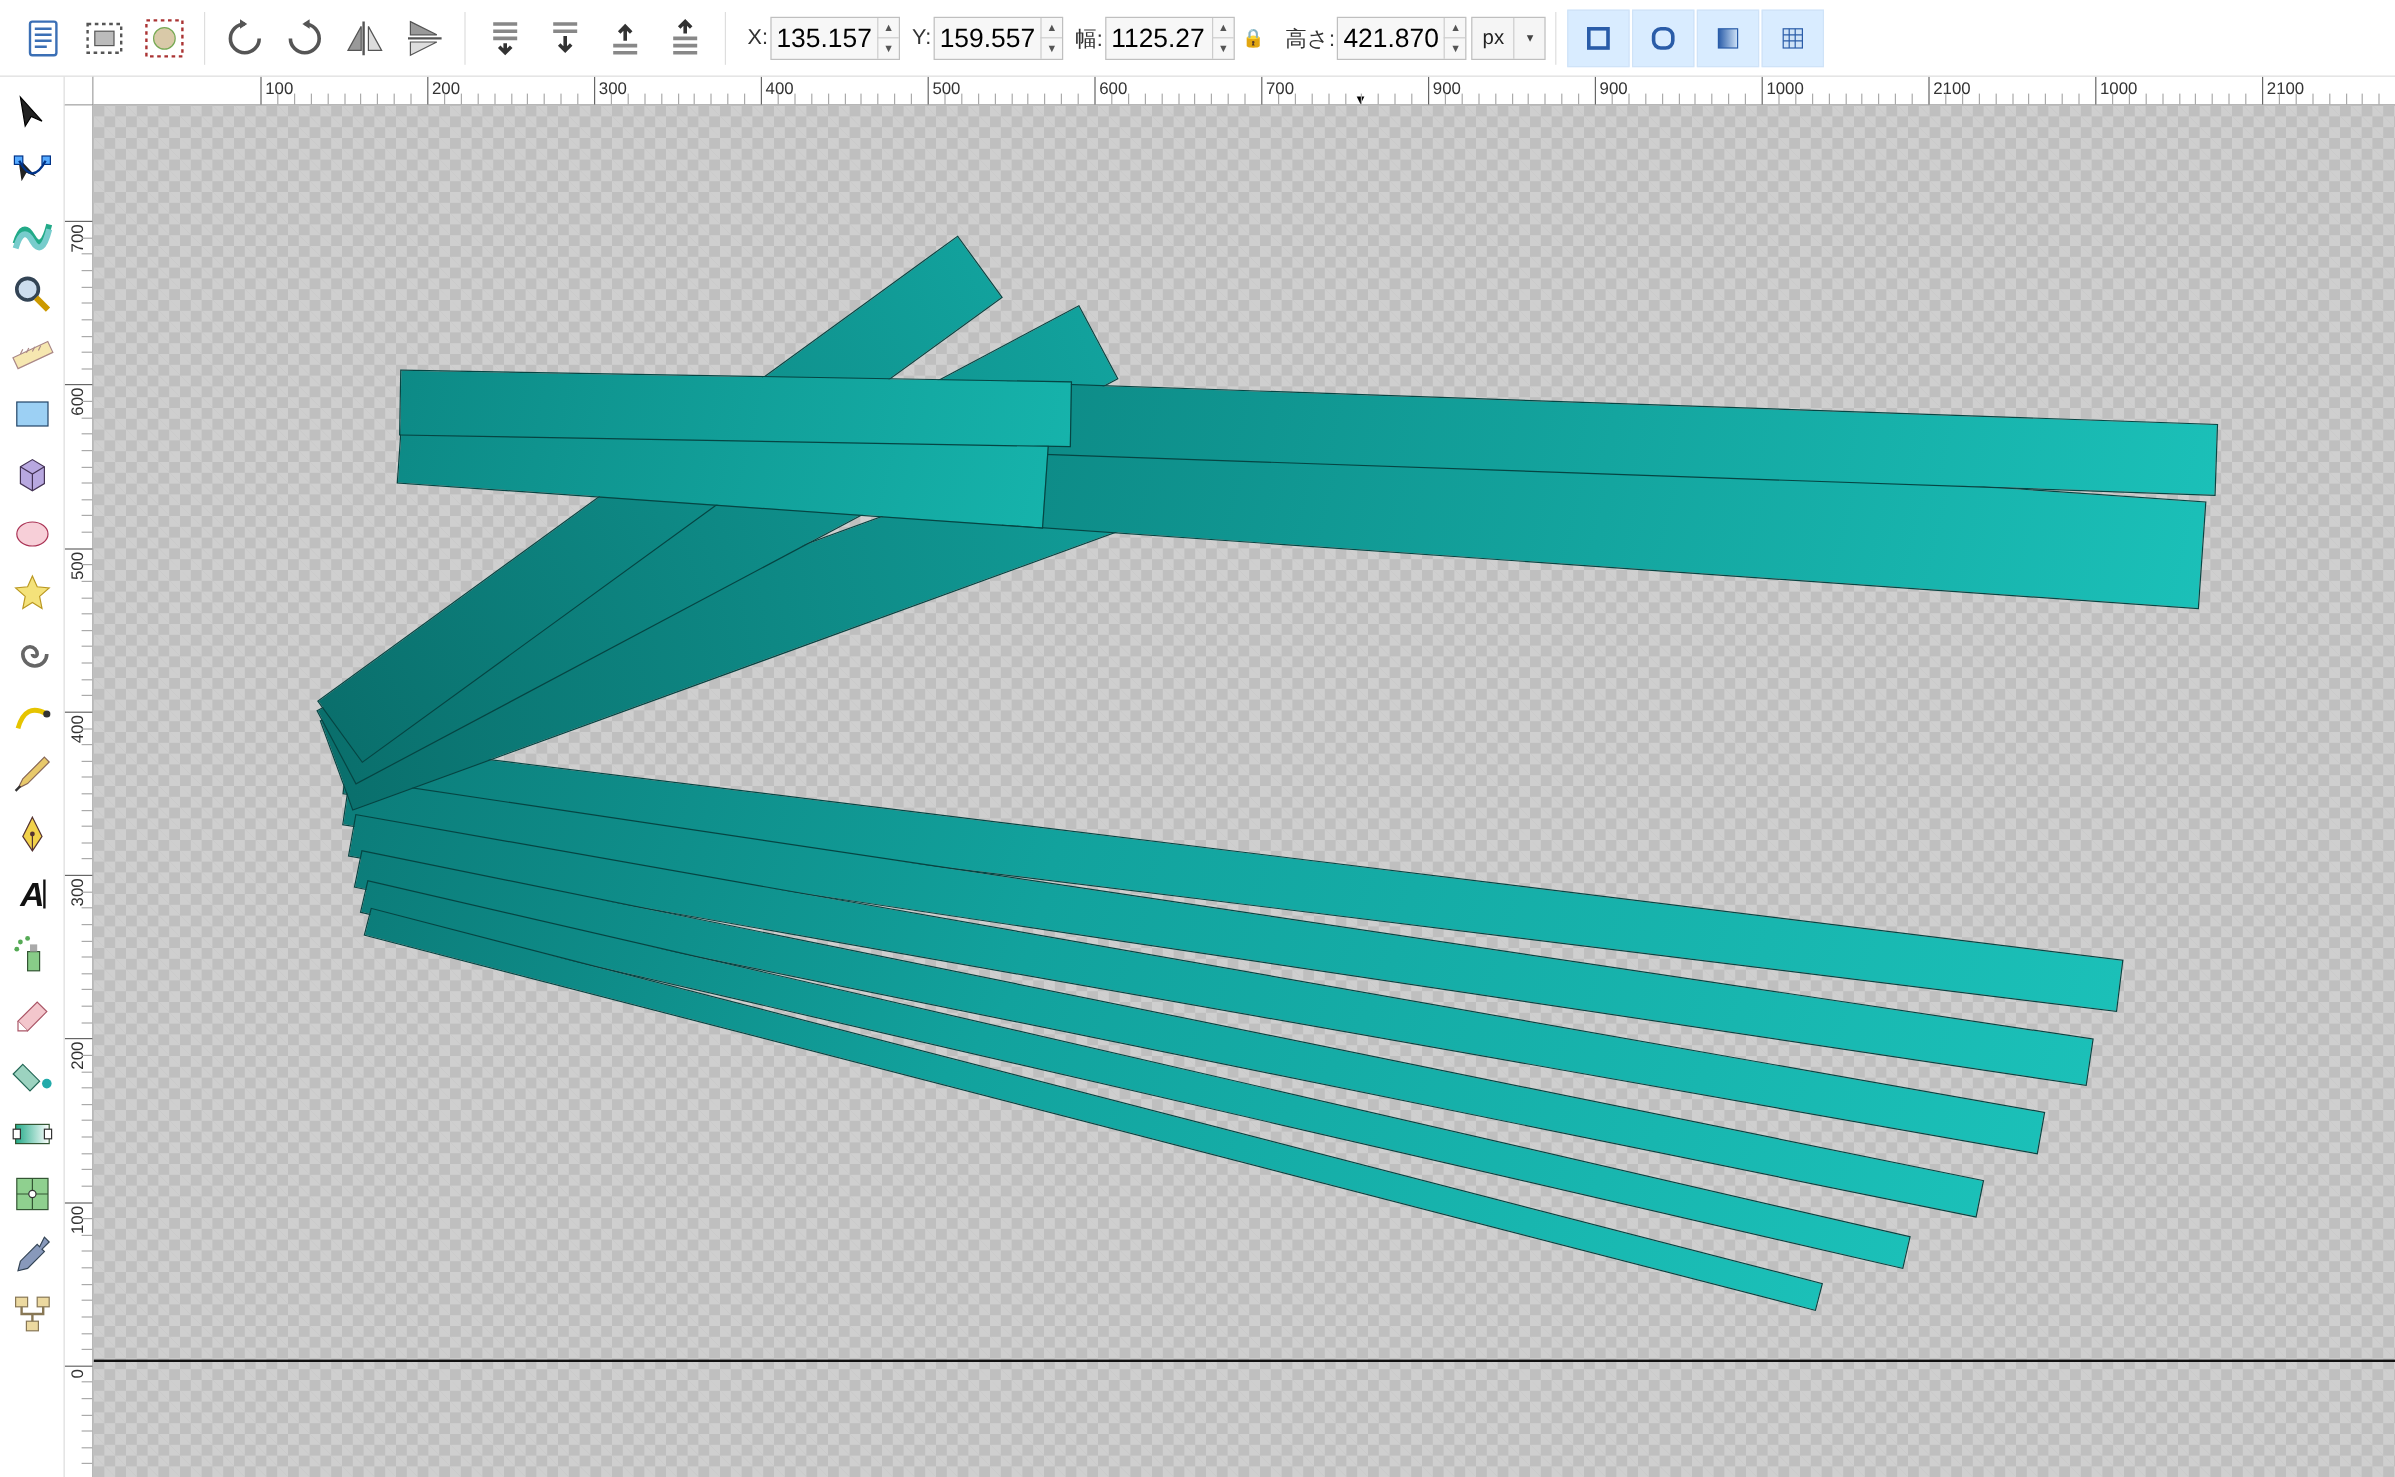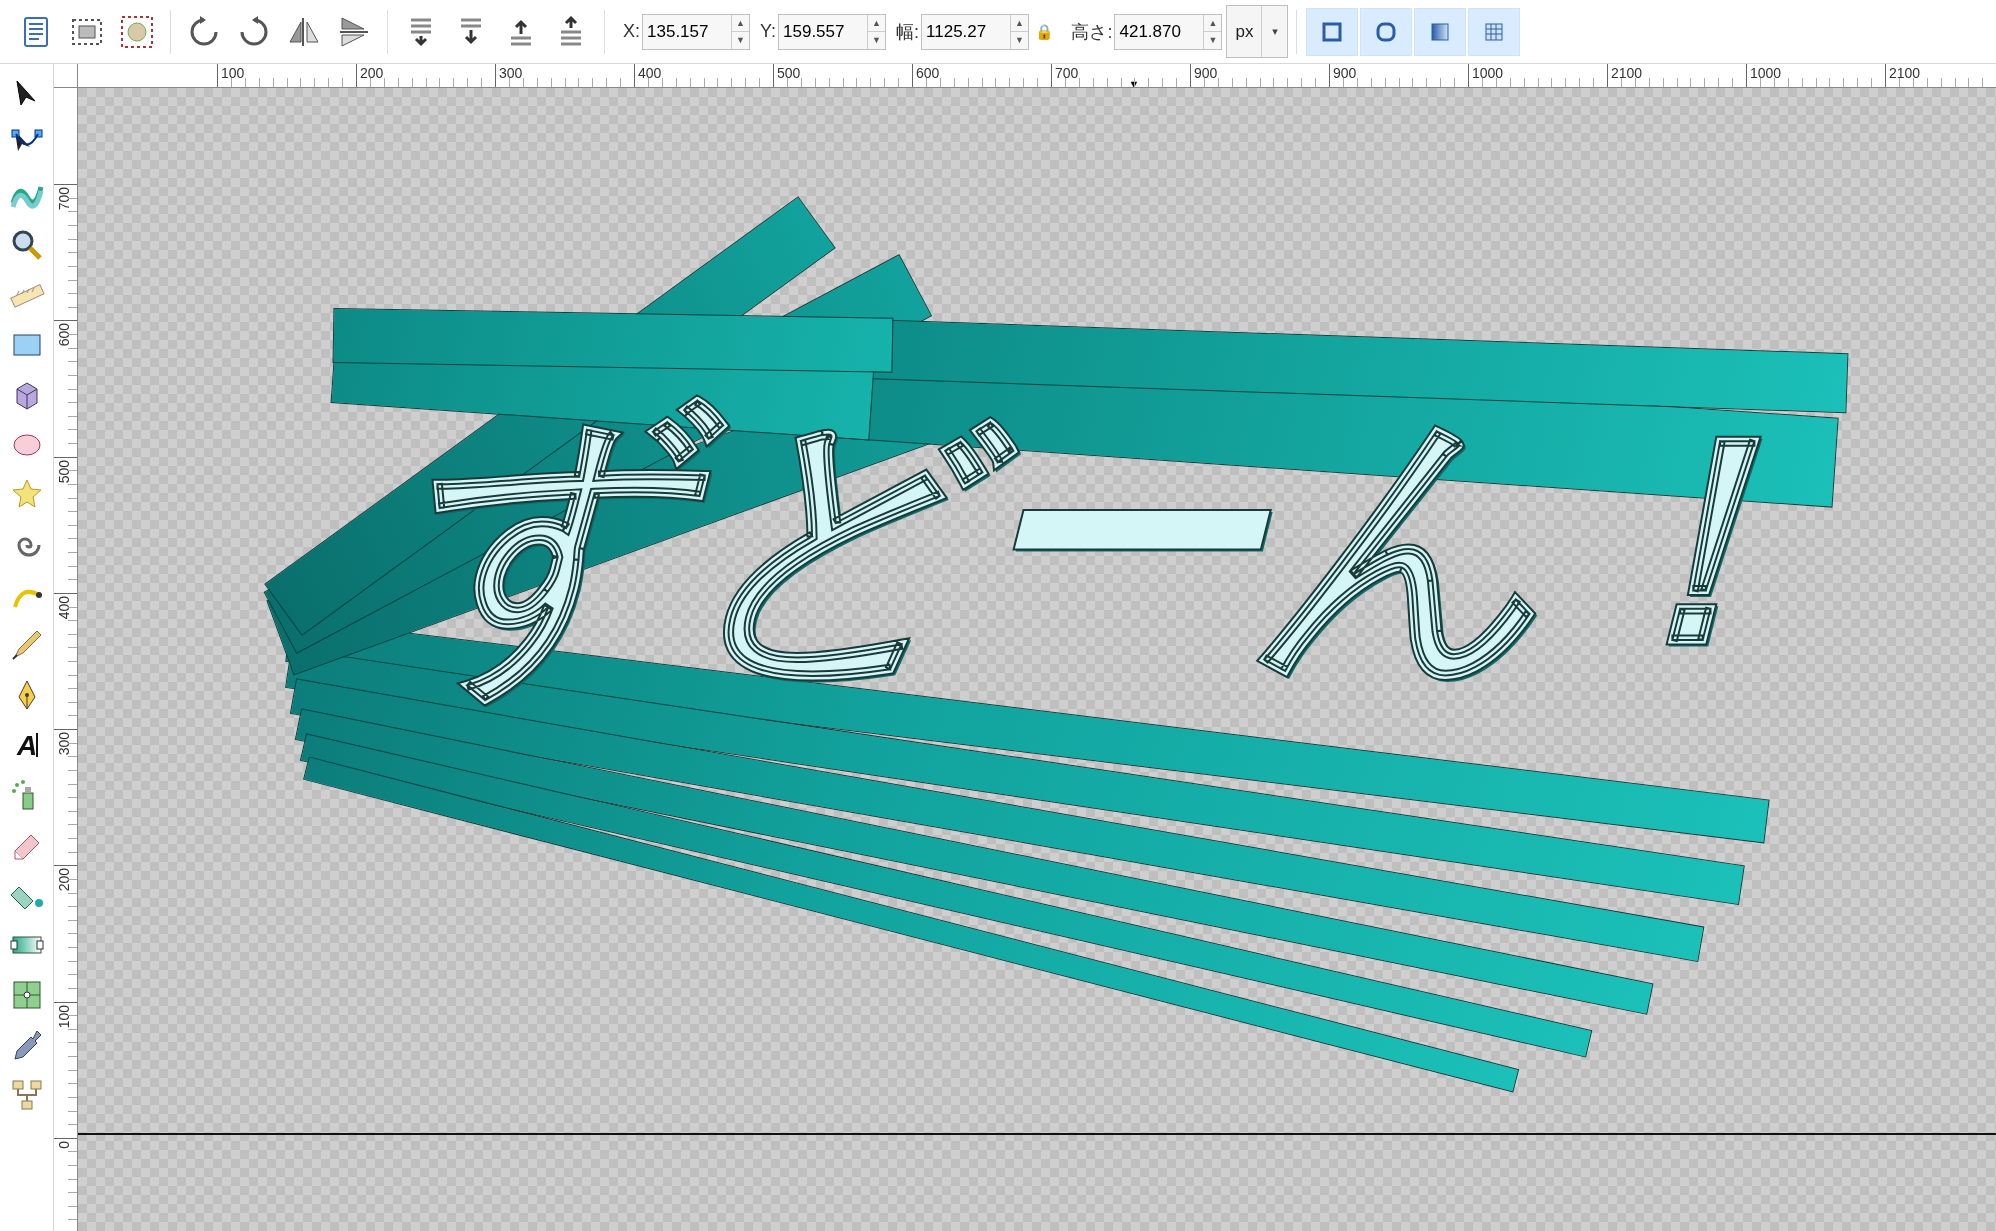--- a/index.html
+++ b/index.html
@@ -6,25 +6,25 @@
 *{box-sizing:border-box}
 
 
 .topbar{position:absolute;left:0;top:0;right:0;height:64px;background:#fff;border-bottom:1px solid #d8d8d8;display:flex;align-items:center;padding:0 6px}
 .tgroup{display:flex;align-items:center;height:64px;padding:0 6px}
 .tsep{width:1px;height:44px;background:#dedede;margin:0 2px}
 .tbtn{width:50px;height:50px;display:flex;align-items:center;justify-content:center;cursor:pointer;border-radius:2px}
 .tbtn svg{width:36px;height:36px}
 .lbl{margin:0 2px 0 10px;font-size:18px;color:#333}
 .spin{display:flex;align-items:center;width:108px;height:36px;border:1px solid #bfbfbf;background:#f7f7f7}
-.spin input{flex:1;min-width:0;border:none;background:transparent;font-size:17px;padding:0 4px;outline:none;text-align:left}
+.spin input{flex:1;min-width:0;border:none;background:transparent;font-size:22px;padding:0 4px;outline:none;text-align:left}
 .spin .arrs{display:flex;flex-direction:column;width:18px;height:100%}
 .spin .arrs span{flex:1;display:flex;align-items:center;justify-content:center;font-size:9px;color:#555;border-left:1px solid #ccc;cursor:pointer}
 .spin .arrs span+span{border-top:1px solid #ccc}
-.unitsel{display:flex;align-items:center;height:53px;border:1px solid #bfbfbf;background:#f5f5f5;margin-left:4px}
+.unitsel{display:flex;align-items:center;height:36px;border:1px solid #bfbfbf;background:#f5f5f5;margin-left:4px}
 .unitsel span.v{padding:0 8px}
 .unitsel span.dd{width:26px;height:100%;display:flex;align-items:center;justify-content:center;border-left:1px solid #ccc;font-size:11px;color:#444;cursor:pointer}
 .lock{display:inline-flex;width:24px;height:24px;align-items:center;justify-content:center;margin:0 4px;color:#888;font-size:15px}
 .alignbtn{width:52px;height:48px;background:#d9ecff;border:1px solid #cfe3f8;margin:0 1px;display:flex;align-items:center;justify-content:center;cursor:pointer}
 .alignbtn svg{width:22px;height:22px}
 
 
 .toolbox{position:absolute;left:0;top:64px;width:54px;bottom:0;background:#fff;border-right:1px solid #d8d8d8;display:flex;flex-direction:column;align-items:center;padding-top:8px;gap:4px}
 .toolbox .tool{width:46px;height:46px;display:flex;align-items:center;justify-content:center;cursor:pointer;border-radius:3px}
 .toolbox .tool svg{width:36px;height:36px}
@@ -611,16 +611,15 @@
      <div class="ray" style="left:100px;top:420px;width:1380px;height:32px;transform:rotate(11.5deg)"></div>
      <div class="ray" style="left:105px;top:445px;width:1320px;height:28px;transform:rotate(13deg)"></div>
      <div class="ray" style="left:108px;top:468px;width:1250px;height:24px;transform:rotate(14.5deg)"></div>
      <div class="ray" style="left:82px;top:310px;width:780px;height:80px;transform:rotate(-20deg);background:linear-gradient(100deg,#0a6f6c,#12a29d)"></div>
      <div class="ray" style="left:82px;top:300px;width:720px;height:70px;transform:rotate(-28deg);background:linear-gradient(100deg,#0a6f6c,#12a29d)"></div>
      <div class="ray" style="left:85px;top:290px;width:660px;height:64px;transform:rotate(-36deg);background:linear-gradient(100deg,#0a6f6c,#12a29d)"></div>
      <div class="ray" style="left:640px;top:60px;width:1000px;height:90px;transform:rotate(4deg);background:linear-gradient(100deg,#0d8a86,#1bc0b8)"></div>
      <div class="ray" style="left:640px;top:30px;width:1010px;height:60px;transform:rotate(2deg);background:linear-gradient(100deg,#0d8a86,#1bc0b8)"></div>
      <div class="ray" style="left:135px;top:45px;width:540px;height:70px;transform:rotate(4deg);background:linear-gradient(100deg,#0d8a86,#16b3ab)"></div>
      <div class="ray" style="left:135px;top:20px;width:560px;height:55px;transform:rotate(1deg);background:linear-gradient(100deg,#0d8a86,#16b3ab)"></div>
-     <div class="face">ずどーん！</div>
    </div>
  </div>
 </div>
 
 </body></html>

